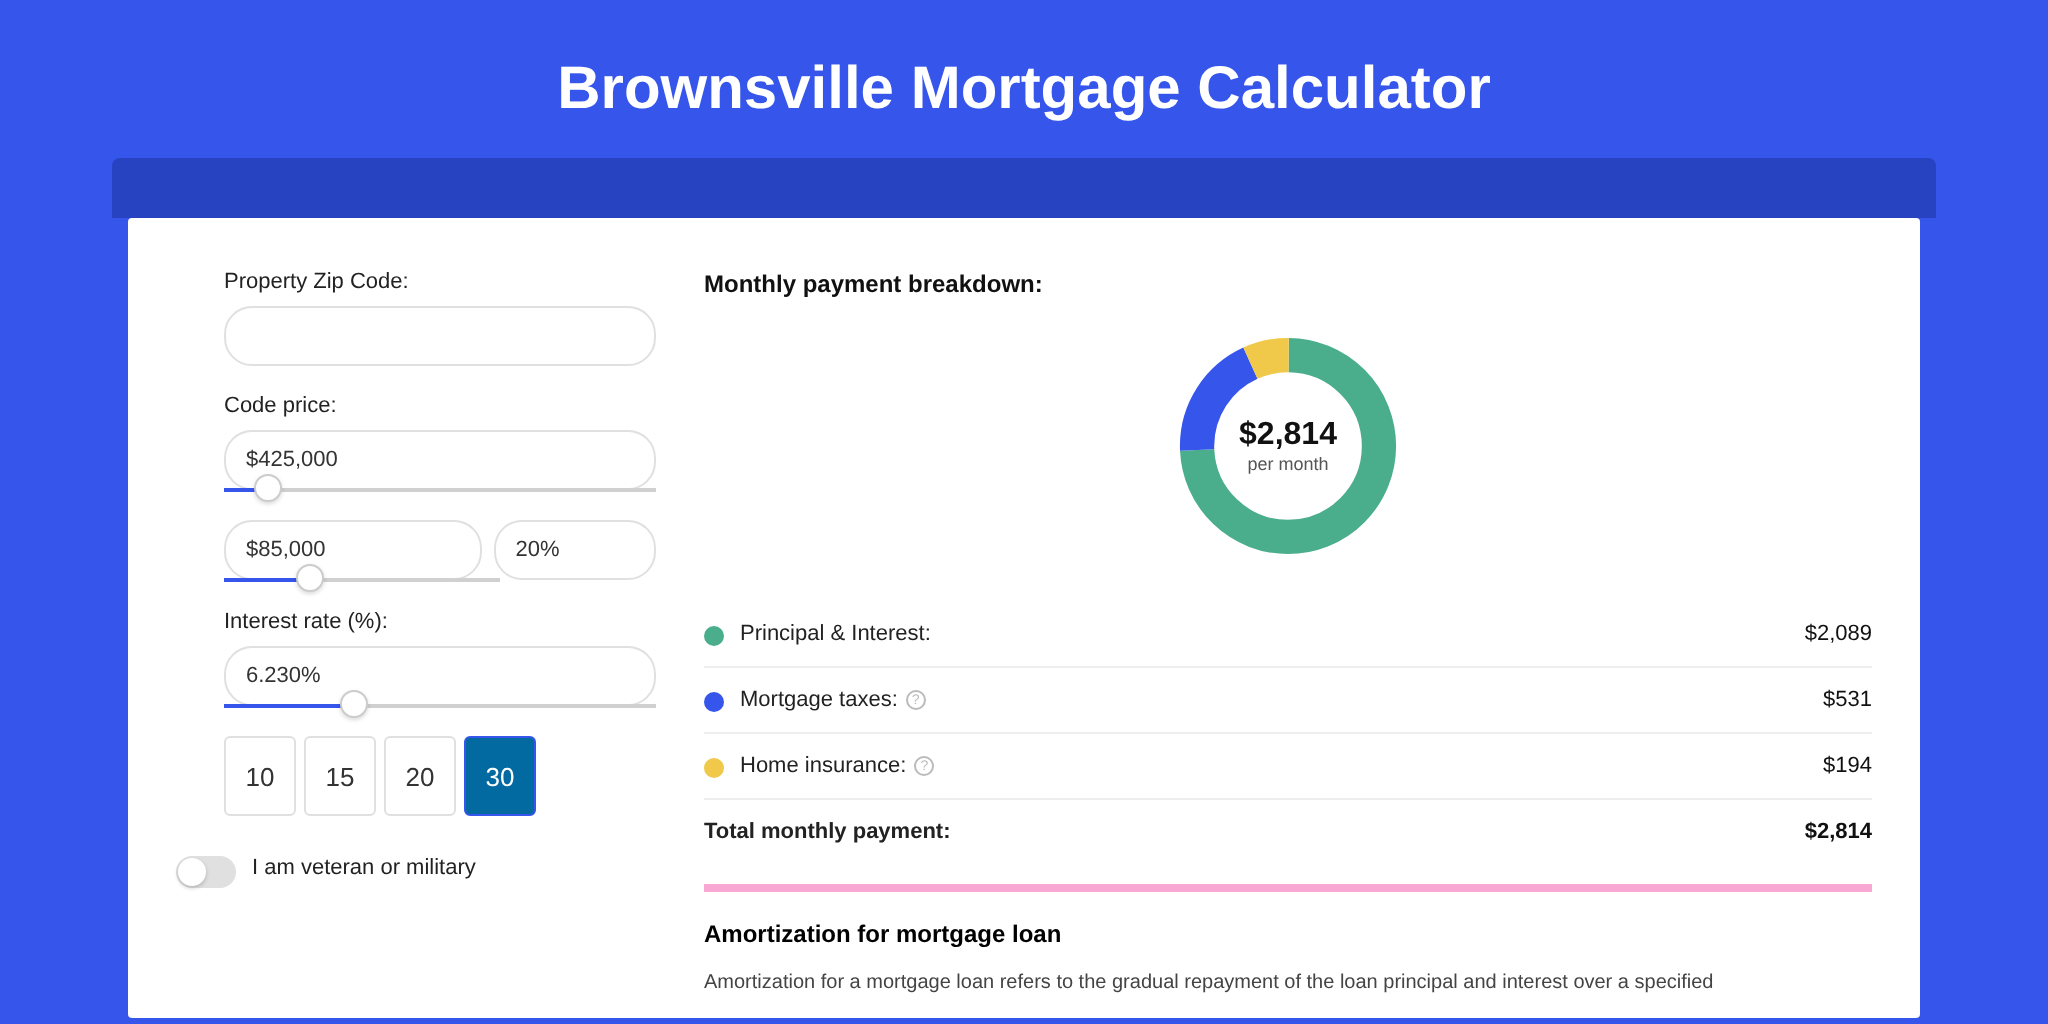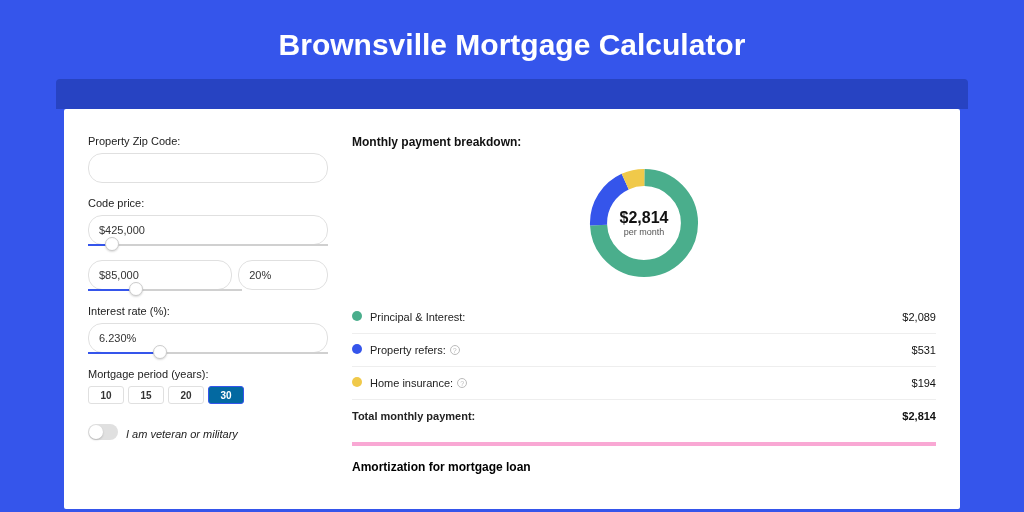--- a/index.html
+++ b/index.html
@@ -43,21 +43,21 @@
   }
   .input {
     width: 100%;
     border: 1px solid #e0e0e0;
     border-radius: 14px;
     padding: 8px 10px;
     font-size: 11px;
     color: #333;
     background: #fff;
   }
-  .field { margin-bottom: 14px; }
+  .field { margin-bottom: 14px; margin-left: 24px; }
   .slider-track {
     height: 2px;
     background: #d0d0d0;
     margin-top: -1px;
     position: relative;
   }
   .slider-fill {
     height: 2px;
     background: #3555eb;
     position: absolute;
@@ -71,43 +71,42 @@
     position: absolute;
     top: -7px;
     transform: translateX(-50%);
     box-shadow: 0 1px 2px rgba(0,0,0,0.15);
   }
   .dp-row { display: flex; gap: 6px; }
   .dp-row .input:first-child { flex: 1.8; }
   .dp-row .input:last-child { flex: 1; }
   .periods { display: flex; gap: 4px; }
   .period-btn {
-    width: 36px; height: 18px;
+    width: 36px; height: 40px;
     border: 1px solid #e0e0e0;
     border-radius: 3px;
     background: #fff;
-    font-size: 10px;
-    font-weight: 700;
+    font-size: 13px;
+    font-weight: 400;
     color: #333;
     display: flex;
     align-items: center;
     justify-content: center;
     cursor: pointer;
   }
   .period-btn.active {
     background: #0369a1;
     color: #fff;
     border-color: #3555eb;
   }
   .toggle-row {
     display: flex;
-    align-items: flex-end;
+    align-items: flex-start;
     gap: 8px;
     margin-top: 20px;
-    font-style: italic;
   }
   .toggle {
     width: 30px; height: 16px;
     background: #e0e0e0;
     border-radius: 10px;
     position: relative;
   }
   .toggle-knob {
     width: 14px; height: 14px;
     background: #fff;
@@ -135,21 +134,21 @@
     inset: 0;
     display: flex;
     flex-direction: column;
     align-items: center;
     justify-content: center;
   }
   .donut-amount { font-size: 16px; font-weight: 700; color: #111; }
   .donut-sub { font-size: 9px; color: #555; }
   .bd-row {
     display: flex;
-    align-items: flex-start;
+    align-items: flex-end;
     padding: 10px 0;
   }
   .bd-row.bordered { border-top: 1px solid #eee; }
   .dot {
     width: 10px; height: 10px;
     border-radius: 50%;
     margin-right: 8px;
     flex-shrink: 0;
   }
   .bd-label { font-size: 11px; color: #222; flex: 1; display: flex; align-items: center; gap: 4px; }
@@ -211,21 +210,20 @@
     <div class="field">
       <div class="field-label">Interest rate (%):</div>
       <input class="input" value="6.230%" style="">
       <div class="slider-track">
         <div class="slider-fill" style="width:30%"></div>
         <div class="slider-thumb" style="left:30%"></div>
       </div>
     </div>
 
     <div class="field">
-      <div class="field-label">Mortgage period (years):</div>
       <div class="periods">
         <div class="period-btn">10</div>
         <div class="period-btn">15</div>
         <div class="period-btn">20</div>
         <div class="period-btn active">30</div>
       </div>
     </div>
 
     <div class="toggle-row">
       <div class="toggle">
@@ -256,37 +254,38 @@
     <div class="bd-row">
       <div class="dot" style="background:#4aae8c"></div>
       <div class="bd-label">
           <span>Principal &amp; Interest:</span>
         </div>
       <div class="bd-value">$2,089</div>
     </div>
     <div class="bd-row bordered">
       <div class="dot" style="background:#3555eb"></div>
       <div class="bd-label">
-          <span>Property refers:</span> 
+          <span>Mortgage taxes:</span> 
           <span class="info-icon">?</span>
         </div>
       <div class="bd-value">$531</div>
     </div>
     <div class="bd-row bordered">
       <div class="dot" style="background:#f0c94a"></div>
       <div class="bd-label">
           <span>Home insurance:</span> 
           <span class="info-icon">?</span>
         </div>
       <div class="bd-value">$194</div>
     </div>
     <div class="bd-row bd-total bordered">
       <div class="bd-label">Total monthly payment:</div>
       <div class="bd-value">$2,814</div>
     </div>
 
     <div class="amort">
       <div class="amort-title">Amortization for mortgage loan</div>
+      <div class="amort-text">Amortization for a mortgage loan refers to the gradual repayment of the loan principal and interest over a specified</div>
     </div>
 
   </div>
 
 </div>
 
 </body></html>

